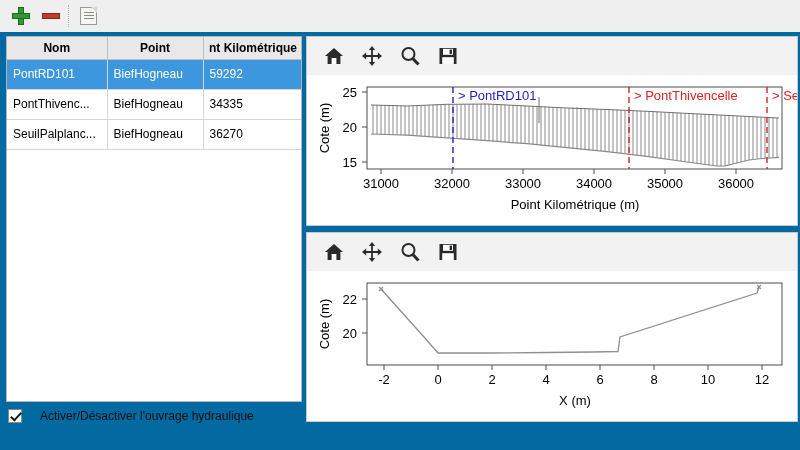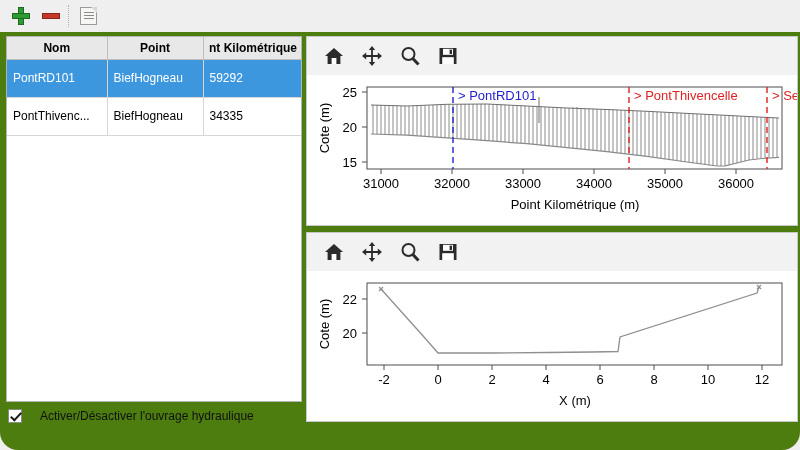--- a/index.html
+++ b/index.html
@@ -10,22 +10,21 @@
     overflow: hidden;
     background: #efefef;
     font-family: "Liberation Sans", sans-serif;
     font-size: 12px;
     color: #000;
   }
   .app {
     position: relative;
     width: 800px;
     height: 450px;
-    background: #4d7c0f;
-    border-radius: 18px;
+    background: #0369a1;
   }
   
   .toolbar {
     position: absolute;
     left: 0; top: 0;
     width: 800px; height: 32px;
     background: #efefef;
     display: flex;
     align-items: center;
     padding-left: 6px;
@@ -99,21 +98,21 @@
     height: 22px;
     font-size: 12px;
     font-weight: bold;
     text-align: center;
     padding: 0 4px;
     box-sizing: border-box;
     overflow: hidden;
     white-space: nowrap;
   }
   table.grid td {
-    height: 38px;
+    height: 30px;
     border-right: 1px solid #d6d6d6;
     border-bottom: 1px solid #d6d6d6;
     padding: 0 6px;
     font-size: 12px;
     box-sizing: border-box;
     overflow: hidden;
     white-space: nowrap;
     text-overflow: ellipsis;
   }
   table.grid tr.selected td {
@@ -219,20 +218,25 @@
       <tbody>
         <tr class="selected">
           <td>PontRD101</td>
           <td>BiefHogneau</td>
           <td>59292</td>
         </tr>
         <tr>
           <td>PontThivenc...</td>
           <td>BiefHogneau</td>
           <td>34335</td>
+        </tr>
+        <tr>
+          <td>SeuilPalplanc...</td>
+          <td>BiefHogneau</td>
+          <td>36270</td>
         </tr>
       </tbody>
     </table>
   </div>
 
   <div class="check-row">
     <span class="cbox"></span>
     <span class="check-label">Activer/Désactiver l'ouvrage hydraulique</span>
   </div>
 

